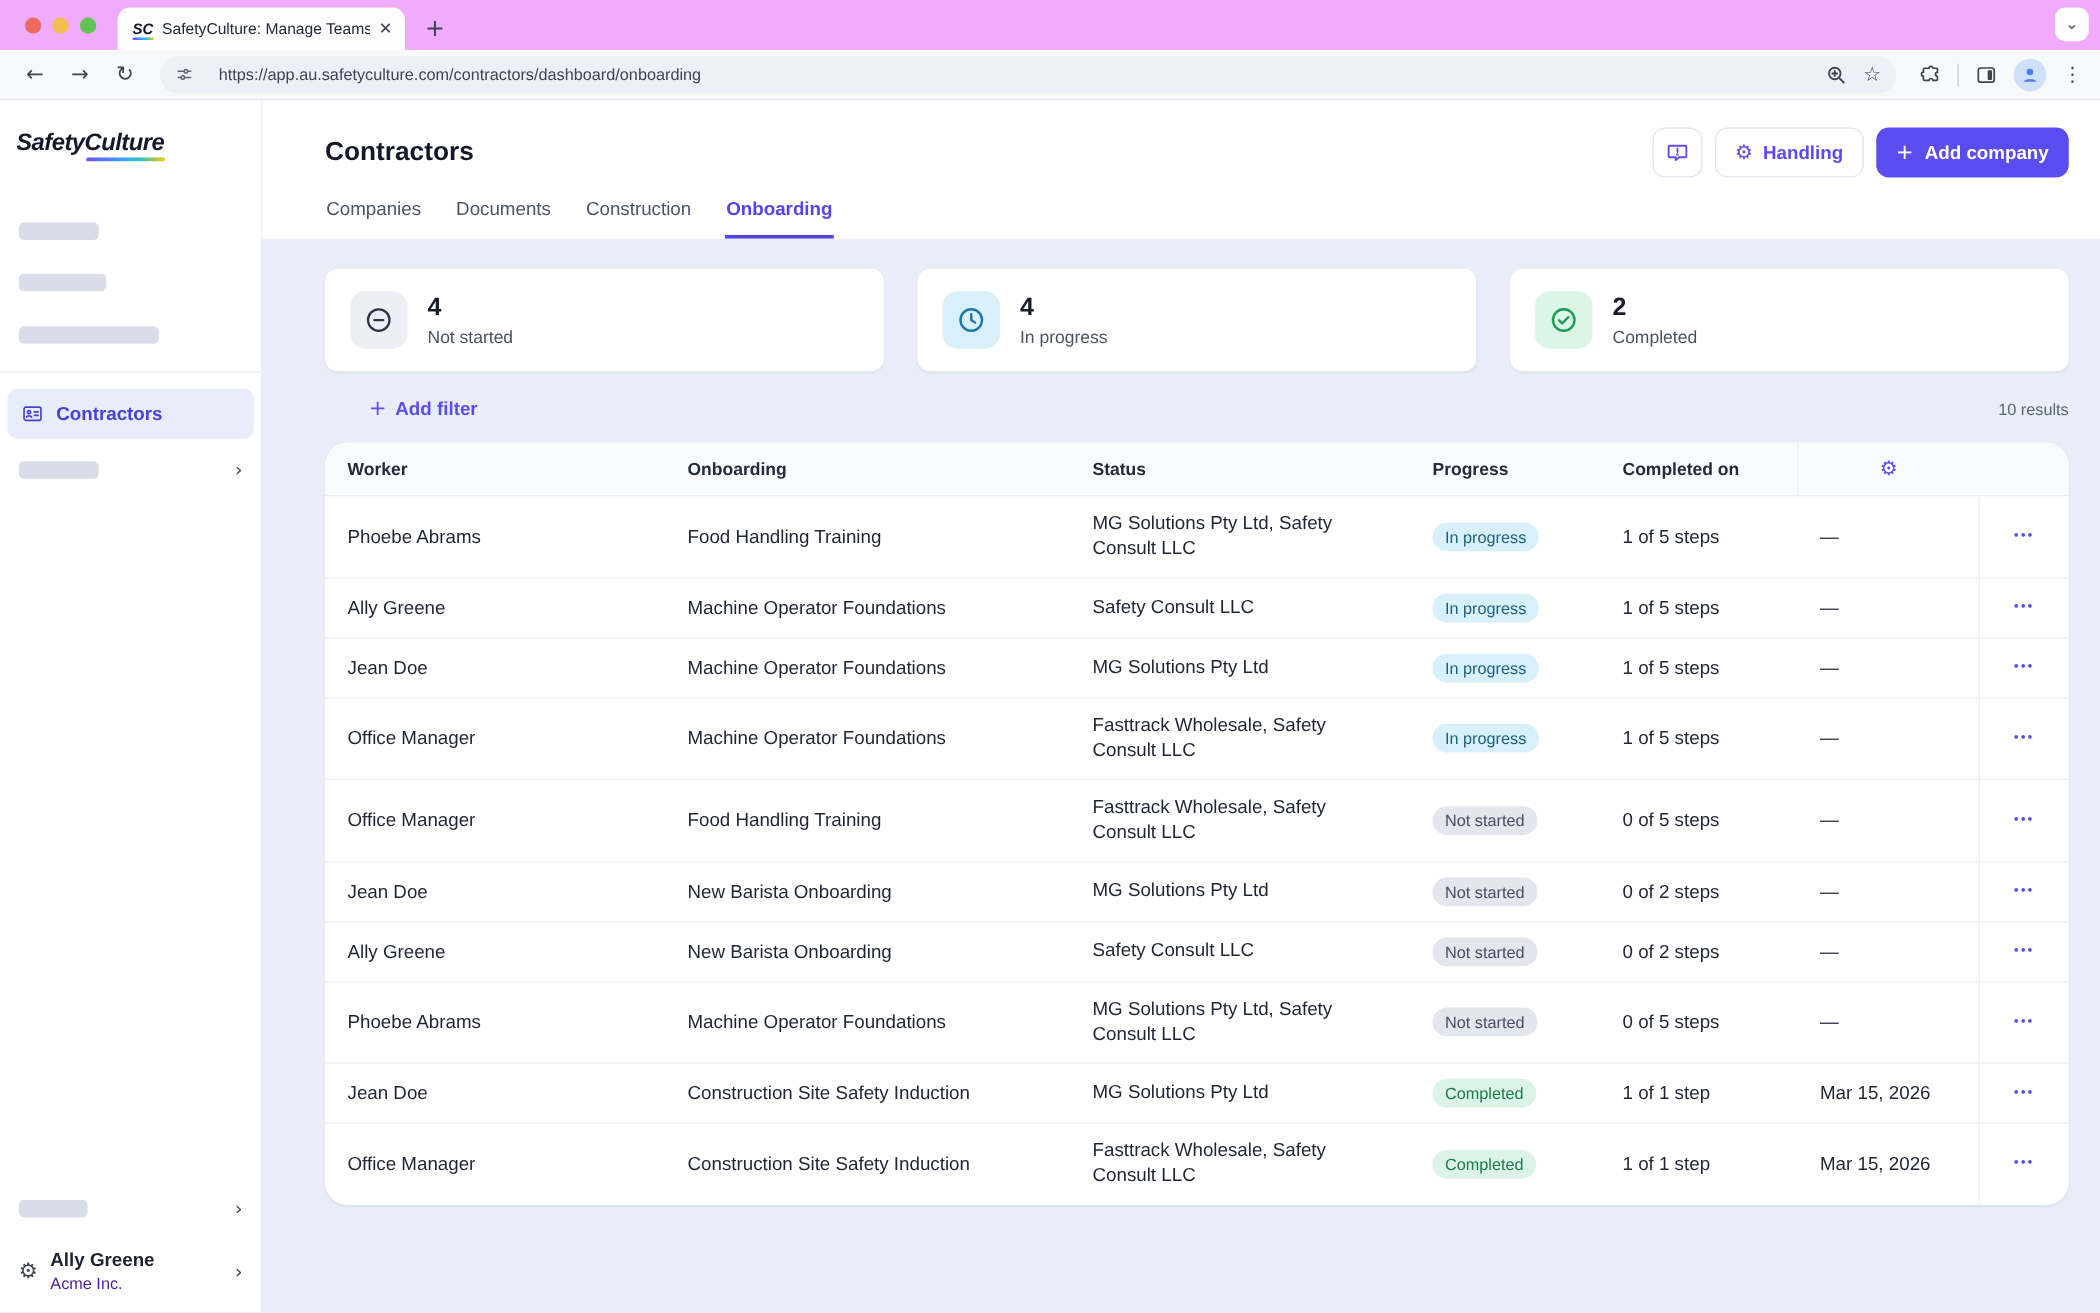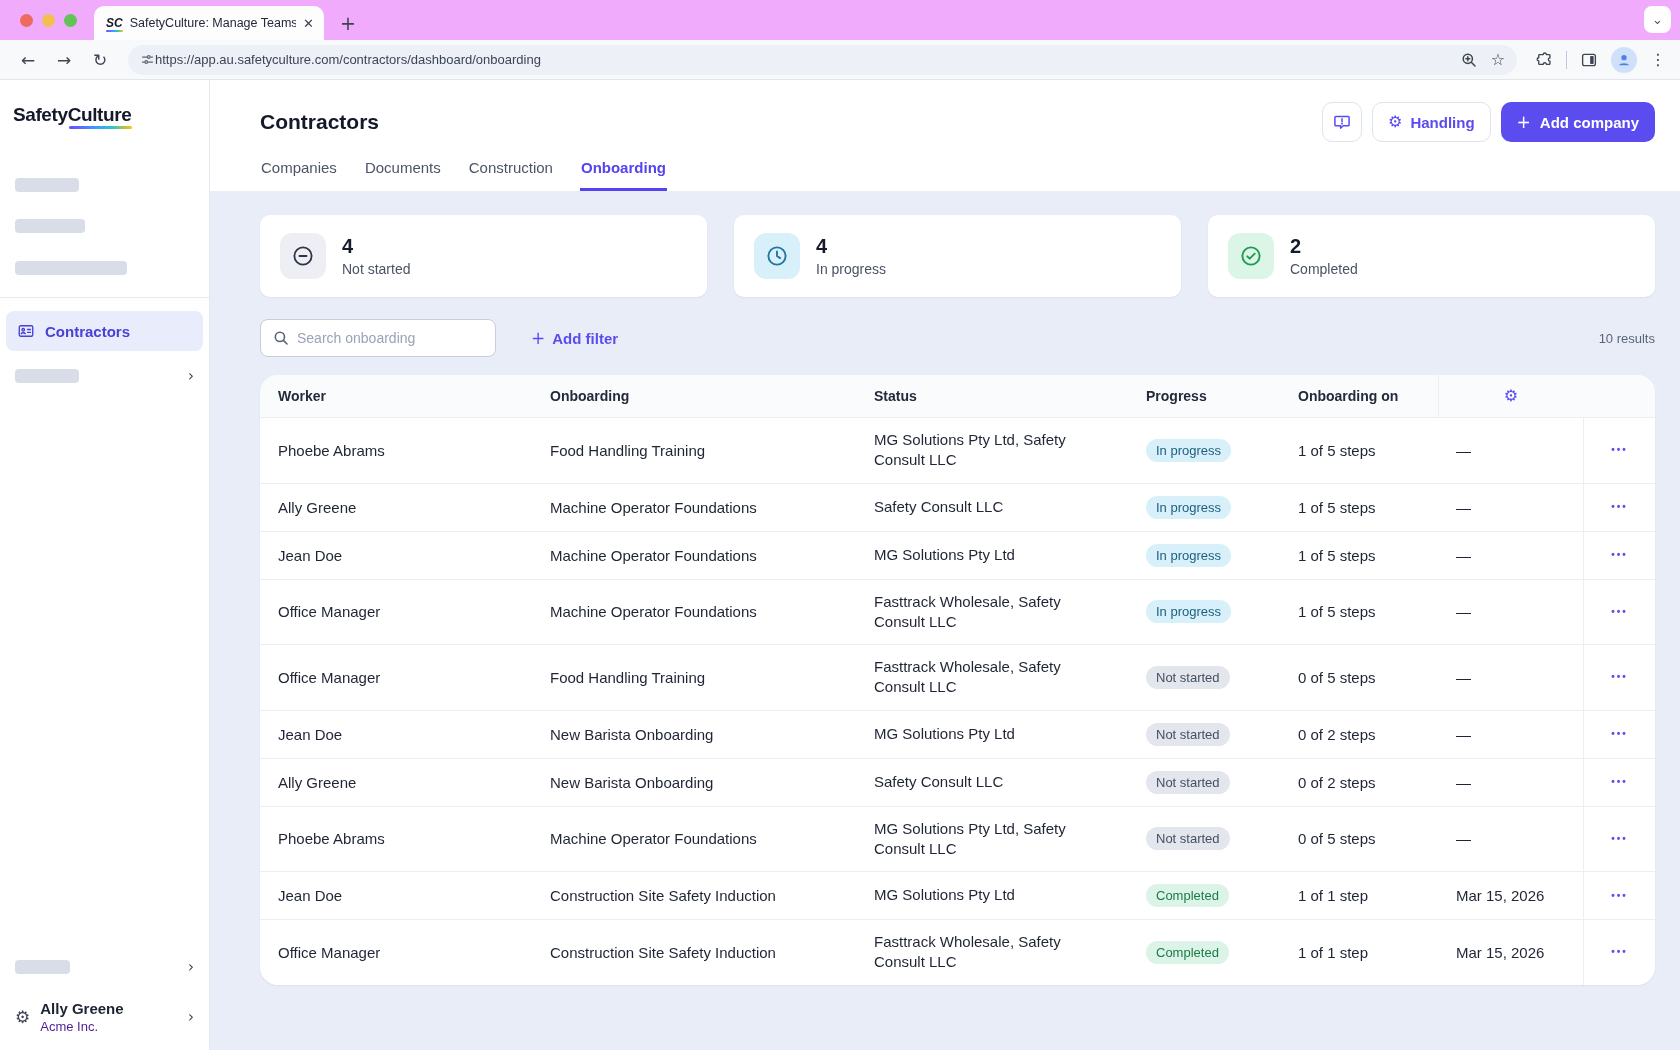--- a/index.html
+++ b/index.html
@@ -15,31 +15,31 @@
   .browser-tab { margin-left:94px; width:230px; height:34px; background:#fdfdfe; border-radius:10px 10px 0 0; display:flex; align-items:center; gap:7px; padding:0 10px 0 12px; }
   .tab-favicon { font-size:12px; font-weight:bold; font-style:italic; color:#14192a; position:relative; line-height:1; }
   .tab-favicon::after { content:''; position:absolute; left:0; right:0; bottom:-3px; height:2px; border-radius:1px;
       background:linear-gradient(90deg,#6a4cff 0%,#3aa0ff 45%,#2ec5c9 70%,#ffc400 100%); }
   .tab-title { flex:1; font-size:12.5px; color:#23293a; white-space:nowrap; overflow:hidden; }
   .tab-close { font-size:13px; color:#3c4350; line-height:1; cursor:pointer; }
   .new-tab-btn { font-size:19px; color:#3c4350; margin:0 0 7px 16px; line-height:1; cursor:pointer; }
   .chrome-chevron { position:absolute; right:9px; top:6px; width:27px; height:27px; background:#fff; border-radius:8px; display:flex; align-items:center; justify-content:center; color:#4a5568; font-size:13px; }
   .toolbar { height:40px; background:#f7f9fb; border-bottom:1px solid #e2e5ec; display:flex; align-items:center; padding:0 14px; gap:8px; }
   .nav-ic { font-size:17px; color:#3f4650; width:28px; height:28px; display:flex; align-items:center; justify-content:center; border-radius:50%; cursor:pointer; }
-  .url-bar { flex:1; height:30px; background:#edf1f7; border-radius:15px; display:flex; align-items:center; gap:0; padding:0 12px; margin:0 6px; }
+  .url-bar { flex:1; height:30px; background:#edf1f7; border-radius:15px; display:flex; align-items:center; gap:20px; padding:0 12px; margin:0 6px; }
   .url-text { flex:1; font-size:13px; color:#3d4452; white-space:nowrap; overflow:hidden; }
   .url-right { display:flex; align-items:center; gap:14px; }
   .tb-right { display:flex; align-items:center; gap:13px; padding-left:4px; }
   .tb-divider { width:1px; height:18px; background:#bfc9e0; }
   .avatar-chip { width:26px; height:26px; border-radius:50%; background:#cfe0fb; display:flex; align-items:center; justify-content:center; }
 
   
   .app { display:flex; height:970px; }
   .sidebar { width:210px; background:#fff; border-right:1px solid #e6e9f0; display:flex; flex-direction:column; flex-shrink:0; }
-  .logo { padding:24px 0 0 13px; font-size:19px; font-weight:800; letter-spacing:-0.4px; color:#14192a; }
+  .logo { padding:24px 0 0 13px; font-size:19px; font-weight:800; font-style:italic; letter-spacing:-0.4px; color:#14192a; }
   .logo-culture { position:relative; }
   .logo-culture::after { content:''; position:absolute; left:1px; right:-1px; bottom:-4px; height:3px; border-radius:2px;
       background:linear-gradient(90deg,#6a4cff 0%,#3aa0ff 45%,#2ec5c9 68%,#ffc400 100%); }
   .skeleton { background:#d8dde8; border-radius:4px; height:14px; }
   .sk-1 { width:64px; margin:52px 0 0 15px; }
   .sk-2 { width:70px; margin:27px 0 0 15px; }
   .sk-3 { width:112px; margin:28px 0 0 15px; }
   .side-divider { height:1px; background:#e6e9f0; margin-top:22px; }
   .nav-item-active { margin:13px 6px 0; height:40px; background:#e9ecfb; border-radius:8px; display:flex; align-items:center; gap:10px; padding:0 11px; color:#4840d8; font-weight:700; font-size:15px; cursor:pointer; }
   .side-row { margin:16px 15px 0; display:flex; align-items:center; justify-content:space-between; }
@@ -259,41 +259,34 @@
               </svg>
           </div>
           <div>
             <div class="card-num">2</div>
             <div class="card-label">Completed</div>
           </div>
         </div>
       </div>
 
       <div class="filter-row">
-        <div class="search-box">
-          <svg width="16" height="16" viewBox="0 0 16 16" fill="none" stroke="#5a6478" stroke-width="1.6" stroke-linecap="round">
-              <circle cx="6.9" cy="6.9" r="4.6"></circle>
-              <line x1="10.4" y1="10.4" x2="14" y2="14"></line>
-            </svg>
-          <input type="text" placeholder="Search onboarding" style="">
-        </div>
         <button class="add-filter">
           <span class="plus glyph">+</span>
           <span>Add filter</span>
         </button>
         <span class="results">10 results</span>
       </div>
 
       <div class="table-card">
         <div class="t-row t-head">
           <div class="t-cell">Worker</div>
           <div class="t-cell">Onboarding</div>
           <div class="t-cell">Status</div>
           <div class="t-cell">Progress</div>
-          <div class="t-cell">Onboarding on</div>
+          <div class="t-cell">Completed on</div>
           <div class="actions-cell">
             <span class="tbl-gear glyph">⚙</span>
           </div>
         </div>
         <div>
   <div class="t-row">
     <div class="t-cell">Phoebe Abrams</div>
     <div class="t-cell">Food Handling Training</div>
     <div class="t-cell company-cell">MG Solutions Pty Ltd, Safety Consult LLC</div>
     <div class="t-cell">

